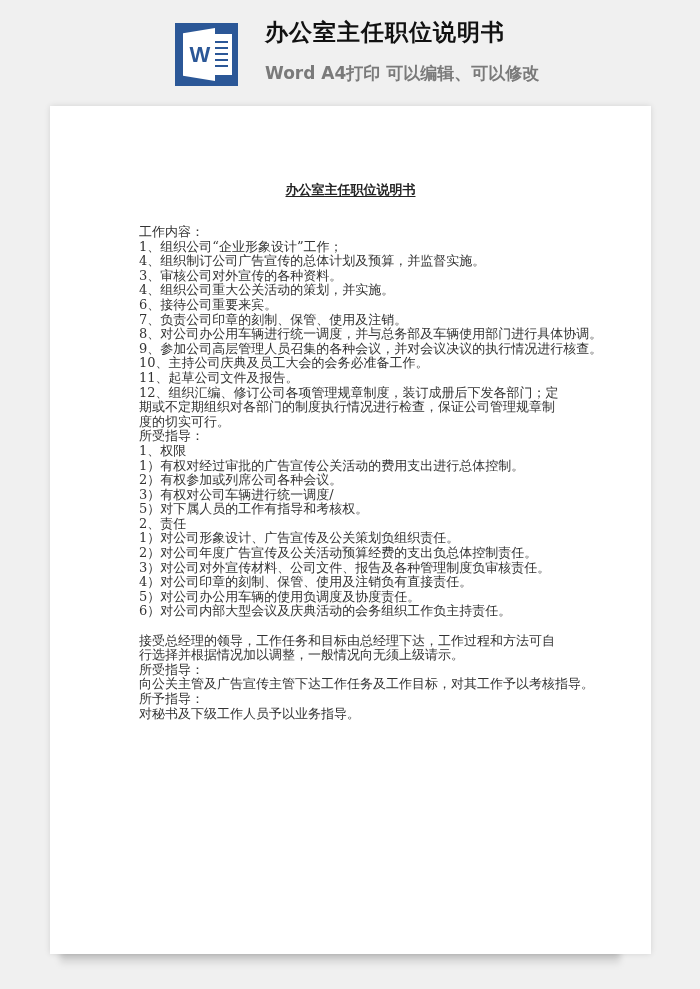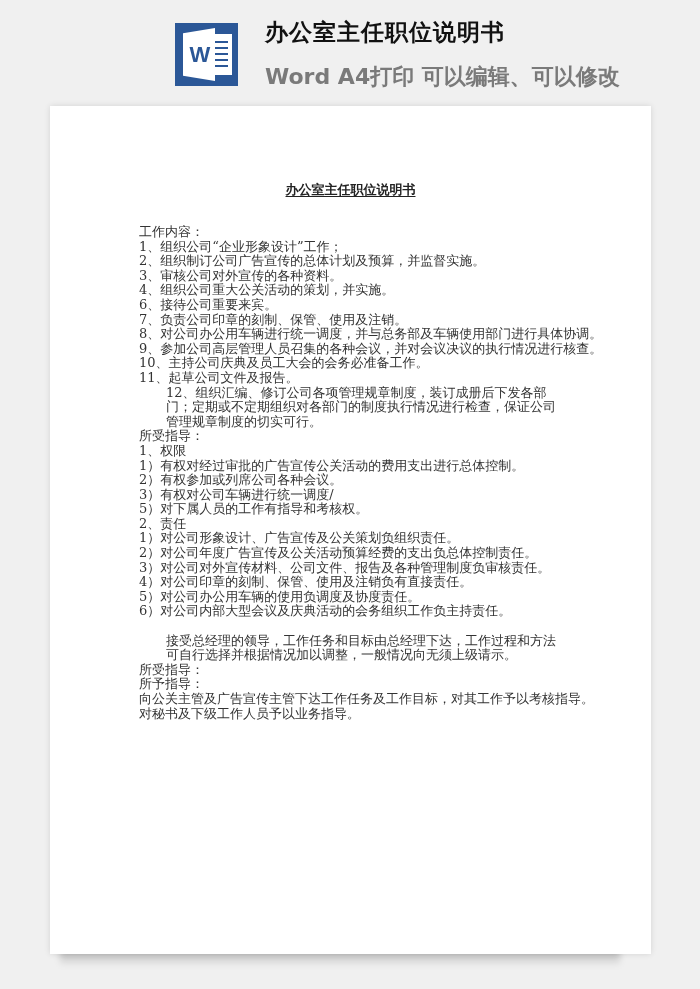--- a/index.html
+++ b/index.html
@@ -35,21 +35,21 @@
       font-size: 22px; color: #2b5797; text-align: center; line-height: 24px;
     }
     .banner-title {
       position: absolute; left: 265px; top: 17px;
       font-family: "DejaVu Sans", sans-serif; font-weight: bold;
       font-size: 23px; color: #111; letter-spacing: 1px; white-space: nowrap;
     }
     .banner-subtitle {
       position: absolute; left: 265px; top: 62px;
       font-family: "DejaVu Sans", sans-serif; font-weight: bold;
-      font-size: 22px; color: #7a7a7a; white-space: nowrap;
+      font-size: 17px; color: #7a7a7a; white-space: nowrap;
     }
     .page-shadow {
       position: absolute; left: 60px; top: 948px; width: 560px; height: 18px;
       background: linear-gradient(to bottom, rgba(0,0,0,0.28), rgba(0,0,0,0));
       filter: blur(3px);
     }
     .page {
       position: absolute; left: 50px; top: 106px; width: 601px; height: 848px;
       background: #ffffff;
       box-shadow: 0 0 6px rgba(0,0,0,0.12);
@@ -59,21 +59,21 @@
       font-family: "DejaVu Serif", serif; font-weight: bold;
       font-size: 13px; color: #222;
     }
     .doc-title span { text-decoration: underline; text-underline-offset: 2px; }
     .body {
       position: absolute; left: 89px; top: 119px; width: 425px;
       font-family: "DejaVu Serif", serif; font-size: 13px; color: #333;
       line-height: 14.6px;
     }
     .line { white-space: nowrap; height: 14.6px; overflow: visible; }
-    .line.wrap { white-space: normal; height: auto; margin-left: 27px; }
+    .line.wrap { white-space: normal; height: auto; }
     .gap { height: 14.6px; }
   </style>
 </head>
 <body>
 
 <div class="banner">
   <div class="word-icon">
     <div class="sheet">
       <i style="top:7px"></i>
         <i style="top:13px"></i>
@@ -92,21 +92,21 @@
 <div class="page-shadow"></div>
 
 <div class="page">
   <div class="doc-title">
     <span>办公室主任职位说明书</span>
   </div>
 
   <div class="body">
     <div class="line">工作内容：</div>
     <div class="line">1、组织公司“企业形象设计”工作；</div>
-    <div class="line">2、组织制订公司广告宣传的总体计划及预算，并监督实施。</div>
+    <div class="line">4、组织制订公司广告宣传的总体计划及预算，并监督实施。</div>
     <div class="line">3、审核公司对外宣传的各种资料。</div>
     <div class="line">4、组织公司重大公关活动的策划，并实施。</div>
     <div class="line">6、接待公司重要来宾。</div>
     <div class="line">7、负责公司印章的刻制、保管、使用及注销。</div>
     <div class="line">8、对公司办公用车辆进行统一调度，并与总务部及车辆使用部门进行具体协调。</div>
     <div class="line">9、参加公司高层管理人员召集的各种会议，并对会议决议的执行情况进行核查。</div>
     <div class="line">10、主持公司庆典及员工大会的会务必准备工作。</div>
     <div class="line">11、起草公司文件及报告。</div>
     <div class="line wrap">12、组织汇编、修订公司各项管理规章制度，装订成册后下发各部门；定期或不定期组织对各部门的制度执行情况进行检查，保证公司管理规章制度的切实可行。</div>
 
@@ -121,17 +121,17 @@
     <div class="line">2）对公司年度广告宣传及公关活动预算经费的支出负总体控制责任。</div>
     <div class="line">3）对公司对外宣传材料、公司文件、报告及各种管理制度负审核责任。</div>
     <div class="line">4）对公司印章的刻制、保管、使用及注销负有直接责任。</div>
     <div class="line">5）对公司办公用车辆的使用负调度及协度责任。</div>
     <div class="line">6）对公司内部大型会议及庆典活动的会务组织工作负主持责任。</div>
 
     <div class="gap"></div>
 
     <div class="line wrap">接受总经理的领导，工作任务和目标由总经理下达，工作过程和方法可自行选择并根据情况加以调整，一般情况向无须上级请示。</div>
     <div class="line">所受指导：</div>
+    <div class="line">向公关主管及广告宣传主管下达工作任务及工作目标，对其工作予以考核指导。</div>
     <div class="line">所予指导：</div>
-    <div class="line">向公关主管及广告宣传主管下达工作任务及工作目标，对其工作予以考核指导。</div>
     <div class="line">对秘书及下级工作人员予以业务指导。</div>
   </div>
 </div>
 
 </body></html>

